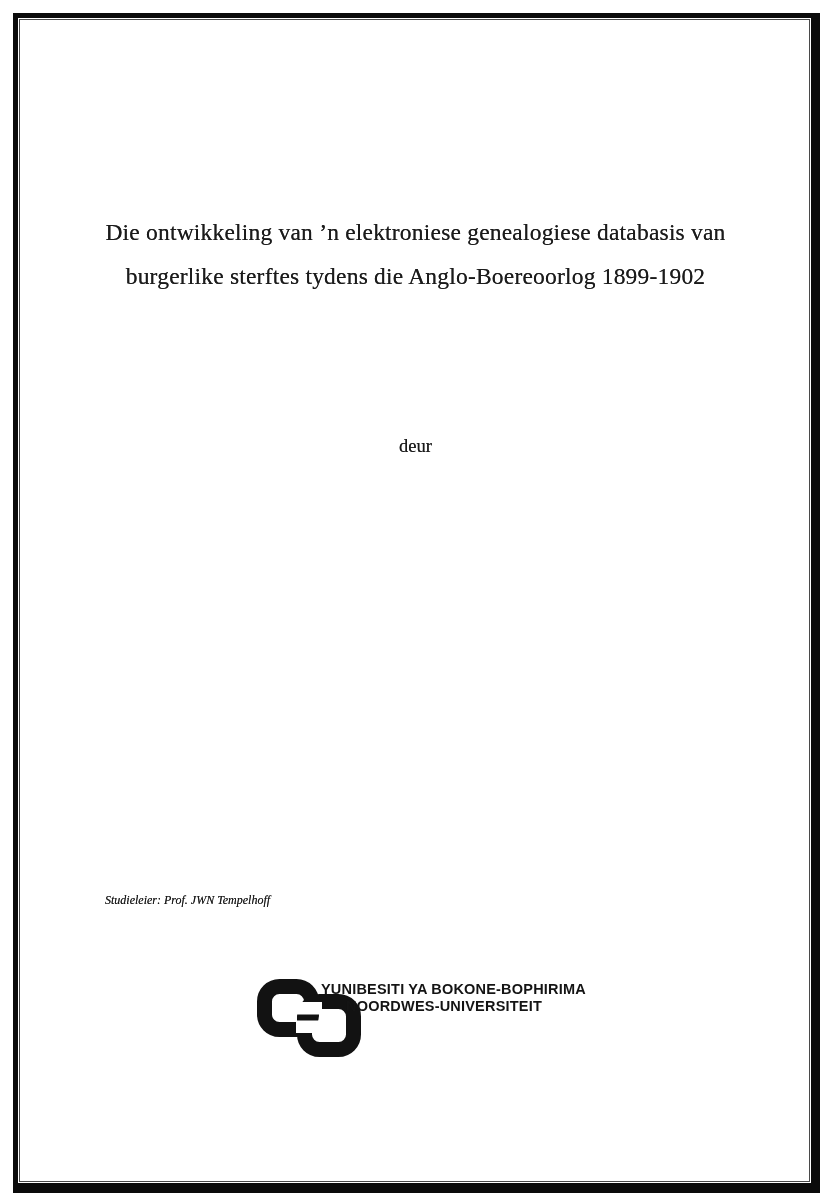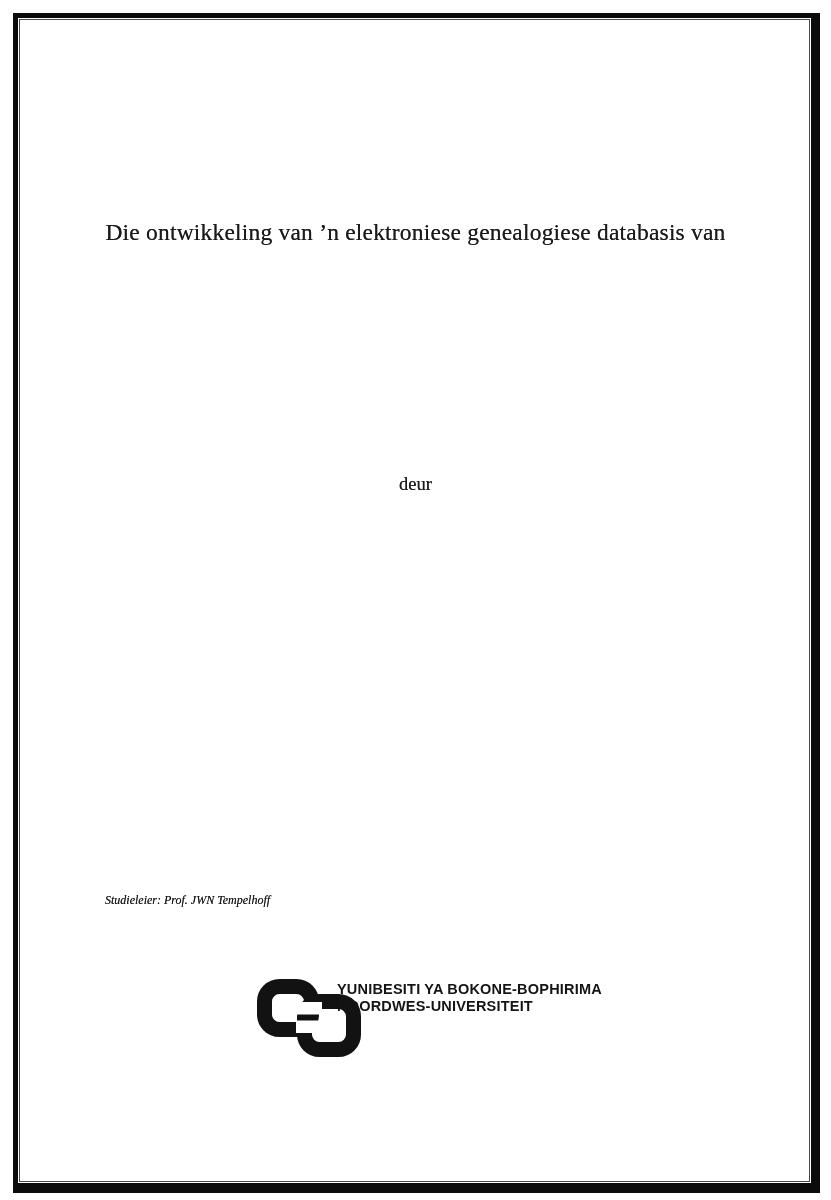--- a/index.html
+++ b/index.html
@@ -42,21 +42,20 @@
     font-size: 23.5px;
     line-height: 44px;
     letter-spacing: 0.2px;
   }
   .byline {
     top: 436px;
     left: 0;
     width: 831px;
     text-align: center;
     font-size: 18.5px;
-    margin-top: 38px;
   }
   .author {
     top: 516px;
     left: 0;
     width: 831px;
     text-align: center;
     font-size: 21.5px;
     letter-spacing: 0.2px;
   }
   .submission {
@@ -100,42 +99,42 @@
     top: 2px;
     left: 0;
     width: 104px;
     height: 82px;
   }
   .logo-text {
     position: absolute;
     top: 6px;
     left: 64px;
     width: 246px;
-    text-align: left;
+    text-align: center;
     font-family: "Liberation Sans", "DejaVu Sans", sans-serif;
     font-weight: 700;
     font-size: 14.5px;
     line-height: 16.5px;
     letter-spacing: 0.2px;
     color: #141414;
     white-space: nowrap;
-    margin-left: 16px;
   }
 </style>
 </head>
 <body>
 
 <div class="page">
 
   <div class="outer-frame">
     <div class="inner-frame"></div>
   </div>
 
   <div class="txt title-block">
     <div>Die ontwikkeling van ’n elektroniese genealogiese databasis van</div>
+    <div>burgerlike sterftes tydens die Anglo-Boereoorlog 1899-1902</div>
   </div>
 
   <div class="txt byline">deur</div>
 
 
 
   <div class="txt supervisor-block">
     <div>Studieleier: Prof. JWN Tempelhoff</div>
   </div>
 

